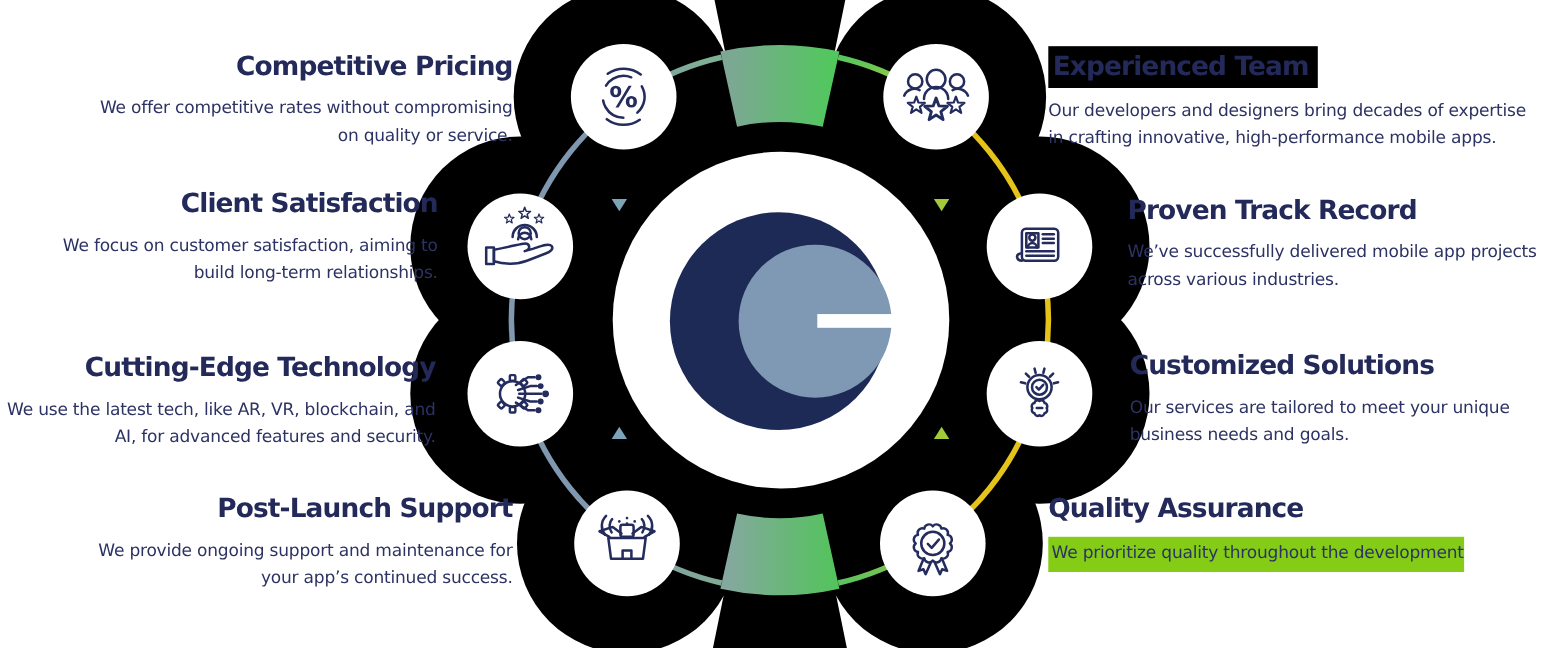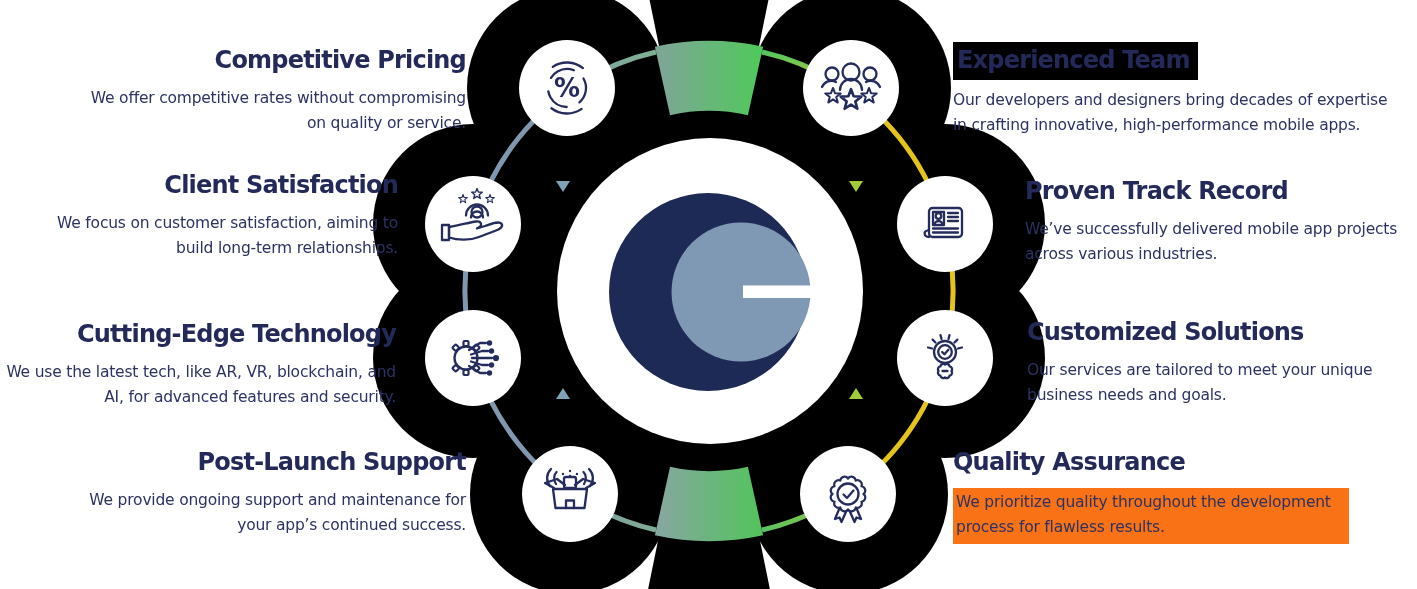--- a/index.html
+++ b/index.html
@@ -25,21 +25,21 @@
   
   .feat{position:absolute;width:480px;}
   .feat.l{text-align:right;}
   .feat.r{text-align:left;}
   .feat h2{margin:0 0 8px 0;font-size:24px;line-height:36px;font-weight:bold;
            letter-spacing:-0.8px;color:var(--title);}
   .feat p{margin:0;font-size:15.5px;line-height:24.5px;letter-spacing:-0.2px;
           color:var(--body);font-weight:500;}
   .ln{display:block;white-space:nowrap;}
   .hl{background:#000;display:inline-block;padding:0 8px 2px 4px;text-align:right;}
-  .hl-d{background:#f97316;display:inline-block;padding:2px 18px 5px 3px;}
+  .hl-d{background:#84cc16;display:inline-block;padding:2px 0 5px 3px;}
 </style>
 </head>
 <body>
 
 <div id="canvas">
 
   <svg width="1417" height="589" viewBox="0 0 1417 589">
     <defs>
       <linearGradient id="gradL" x1="0" y1="0" x2="0" y2="1">
         <stop offset="0" stop-color="#7fb093"></stop>
@@ -265,17 +265,16 @@
     <p>
       <span class="ln">Our services are tailored to meet your unique</span>
       <span class="ln">business needs and goals.</span>
     </p>
   </section>
 
   <section class="feat r" style="top:444px;left:953px">
     <h2>Quality Assurance</h2>
     <p class="hl-d">
       <span class="ln">We prioritize quality throughout the development</span>
-      <span class="ln">process for flawless results.</span>
     </p>
   </section>
 
 </div>
 
 </body></html>

